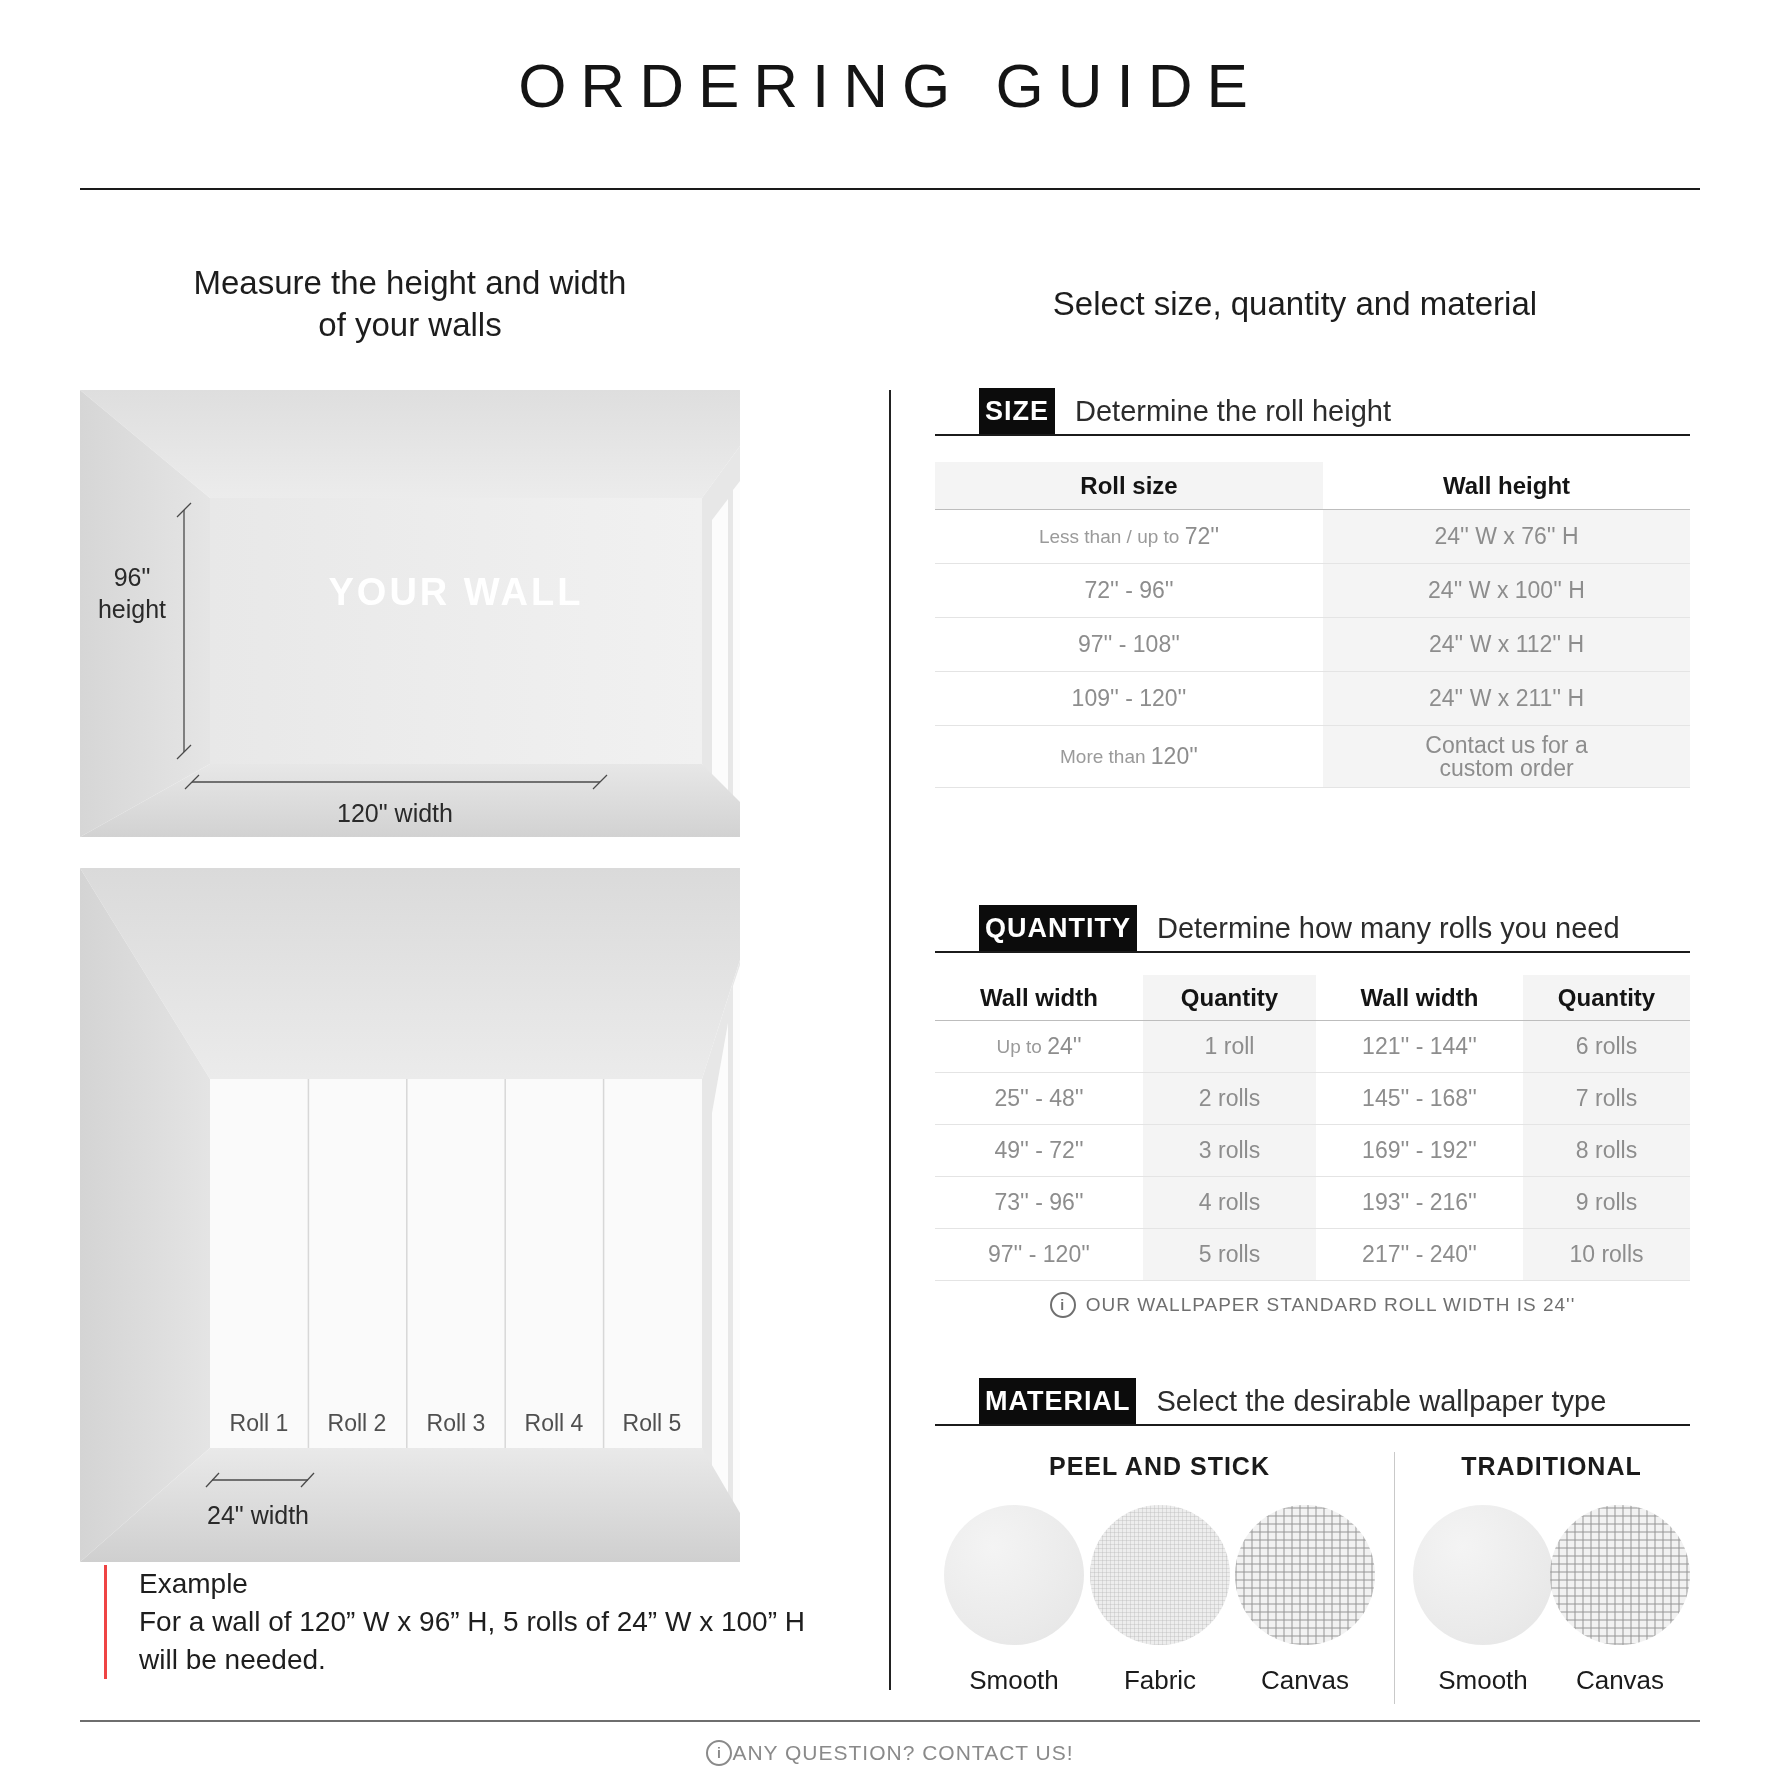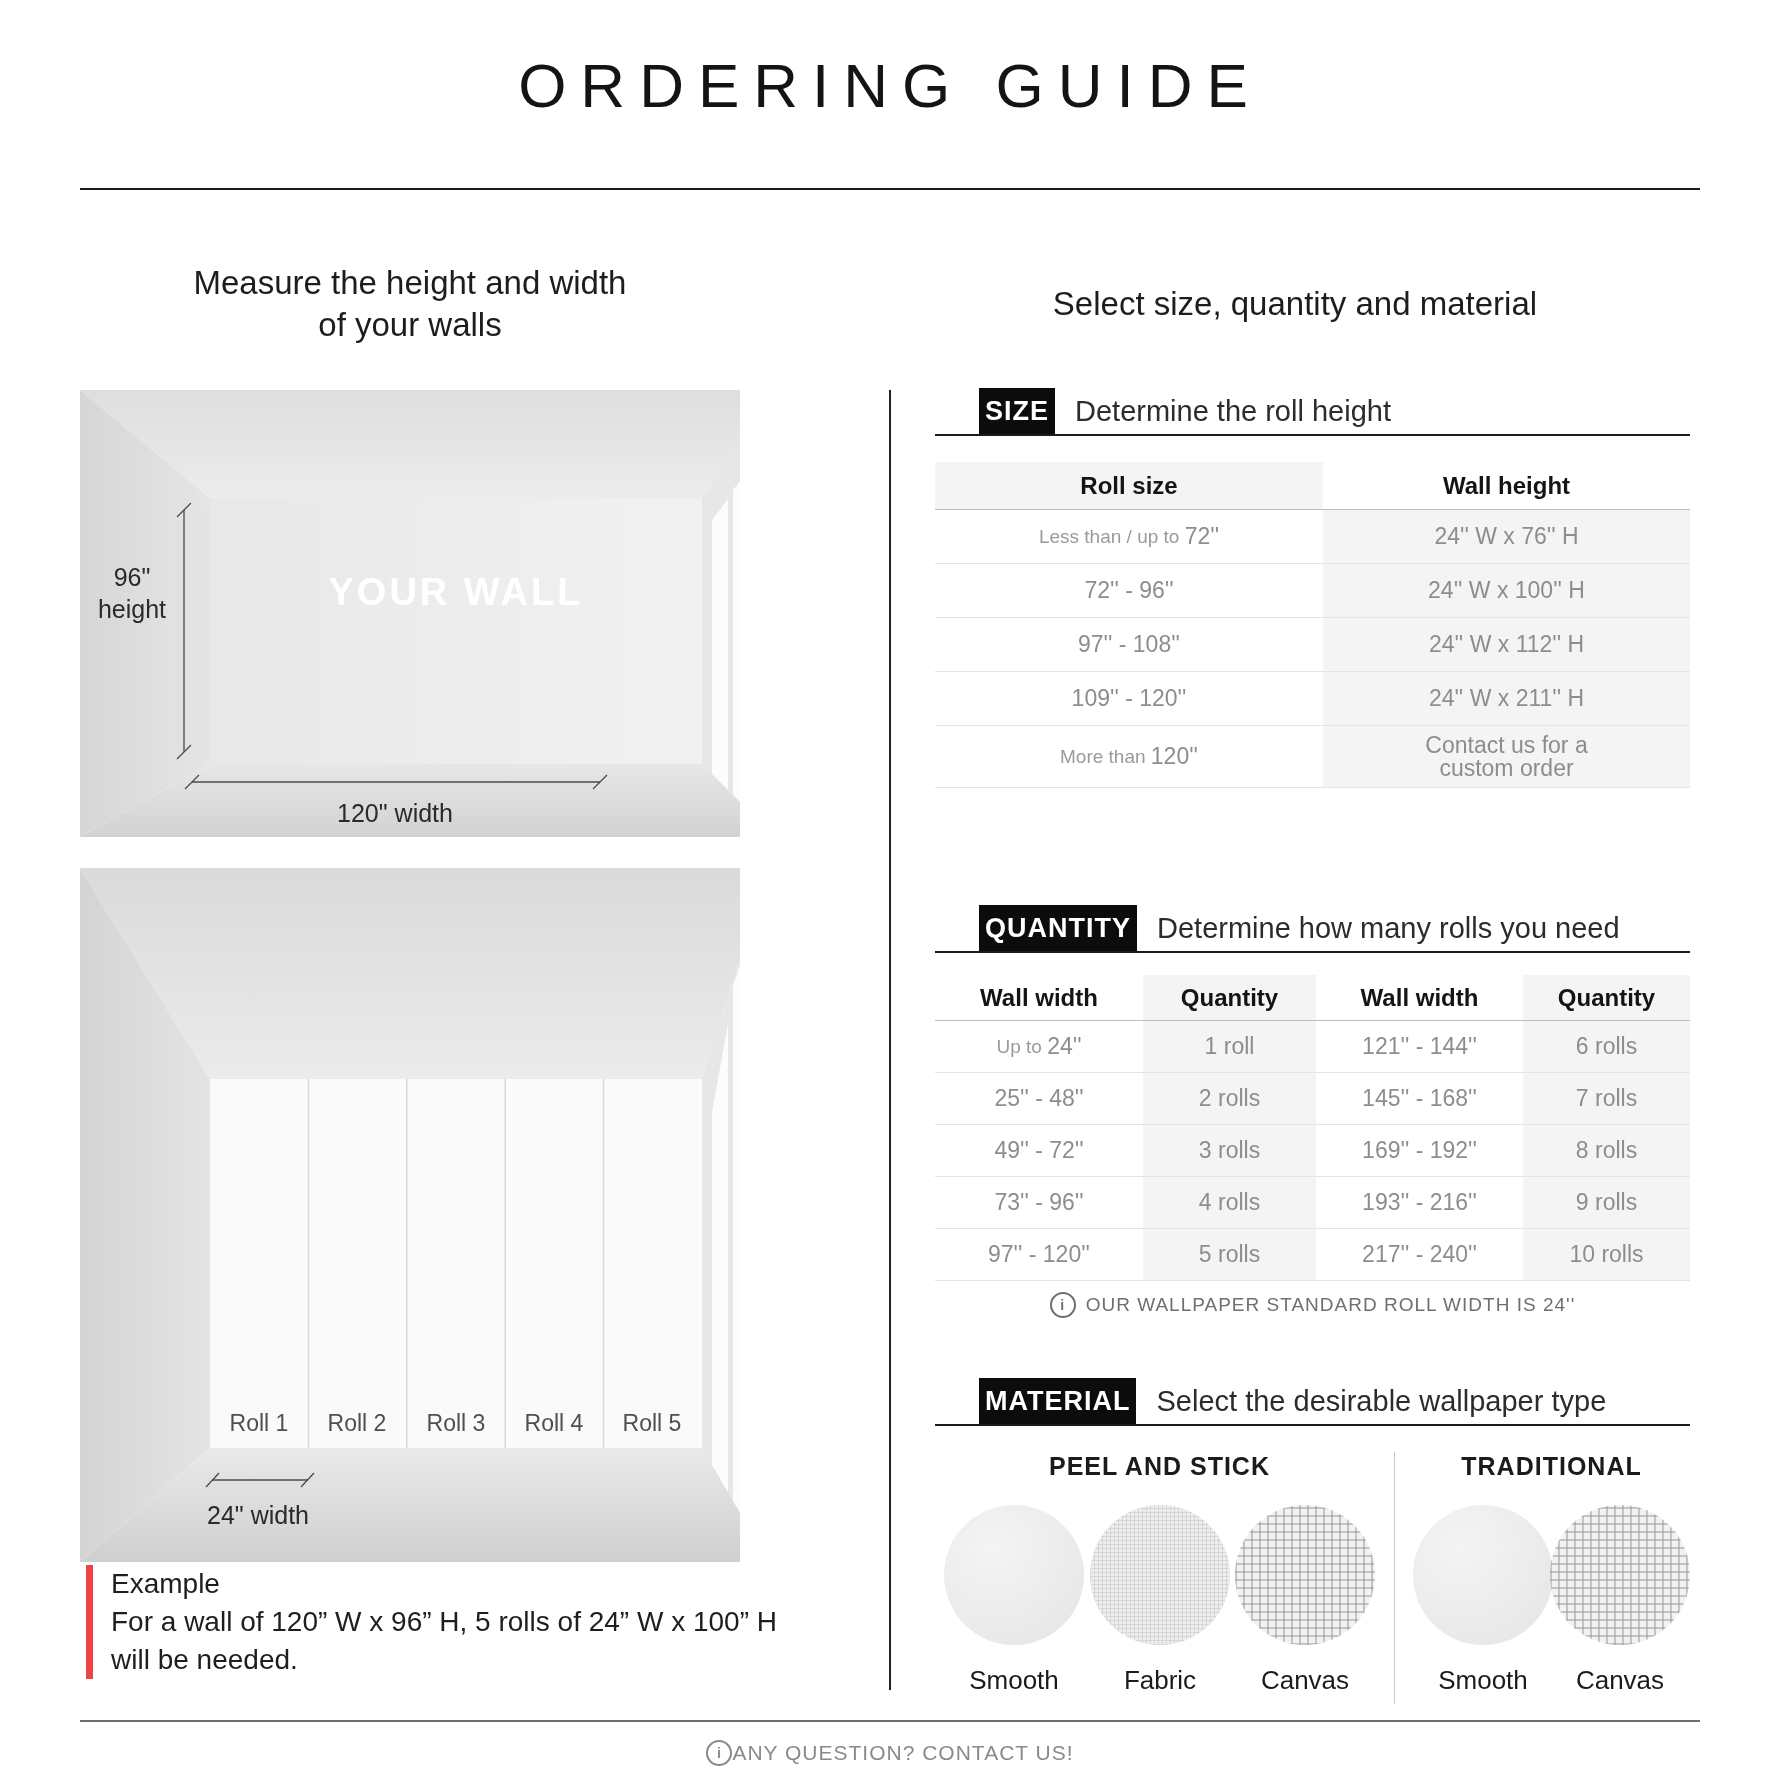--- a/index.html
+++ b/index.html
@@ -13,22 +13,22 @@
   .mid-divider{position:absolute;left:889px;top:390px;width:0;height:1300px;
                border-left:2px solid #222;}
 
   .col-heading{position:absolute;text-align:center;font-size:33px;line-height:42px;color:#1d1d1d;}
   .left-heading{left:80px;top:262px;width:660px;}
   .right-heading{left:890px;top:283px;width:810px;}
 
   .room{position:absolute;left:80px;}
   .room svg{display:block;}
 
-  .example{position:absolute;left:86px;top:1565px;border-left:7px solid #ef4444;
-           padding-left:18px;font-size:28px;line-height:38px;color:#1e1e1e;}
+  .example{position:absolute;left:104px;top:1565px;border-left:3px solid #ef4444;
+           padding-left:32px;font-size:28px;line-height:38px;color:#1e1e1e;}
 
   .section-head{position:absolute;left:935px;width:755px;display:flex;align-items:stretch;
                 border-bottom:2px solid #1b1b1b;}
   .badge{background:#0c0c0c;color:#ffffff;font-size:27px;font-weight:600;letter-spacing:1px;
          display:flex;align-items:center;padding:0 6px;height:46px;margin-left:44px;}
   .section-title{font-size:29px;color:#2c2c2c;align-self:center;margin-left:20px;}
 
   .tbl{position:absolute;display:grid;left:935px;width:755px;}
   .tbl > div{display:flex;align-items:center;justify-content:center;
              border-bottom:1px solid #e4e4e4;color:#8d8d8d;font-size:23px;text-align:center;}

